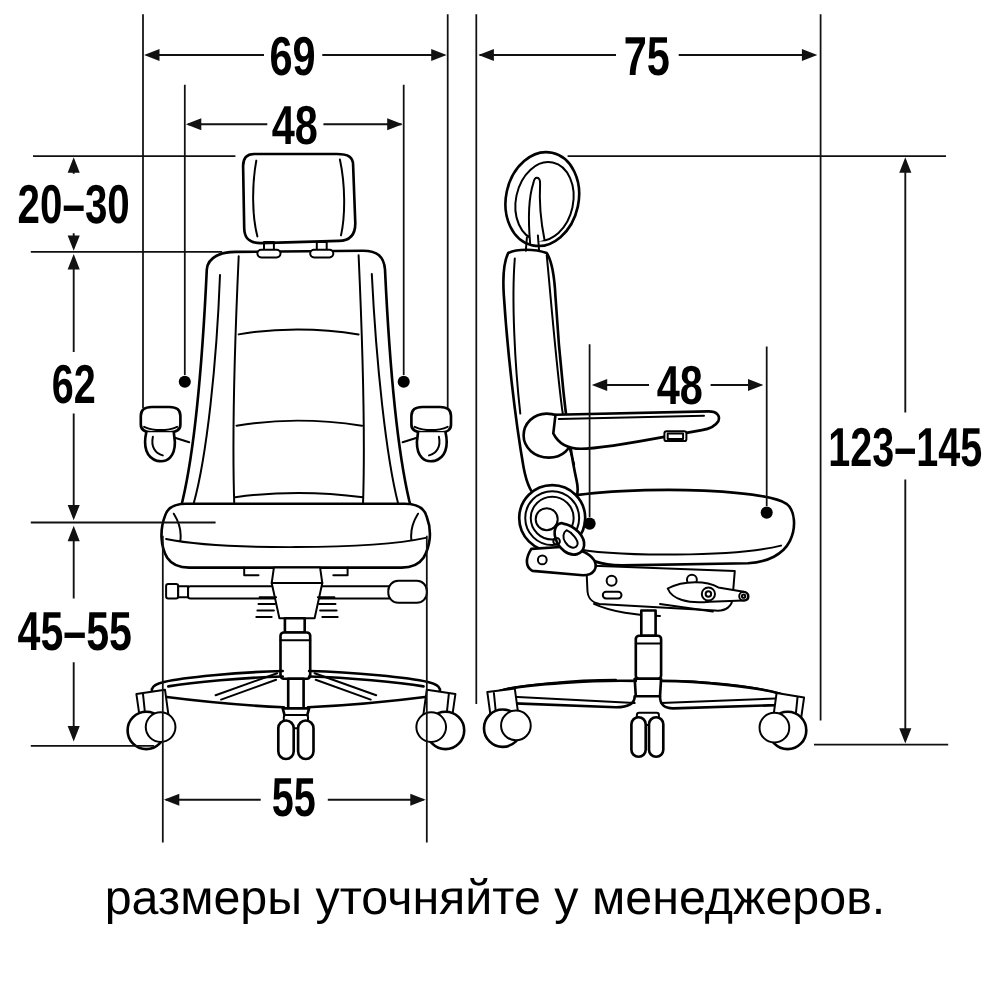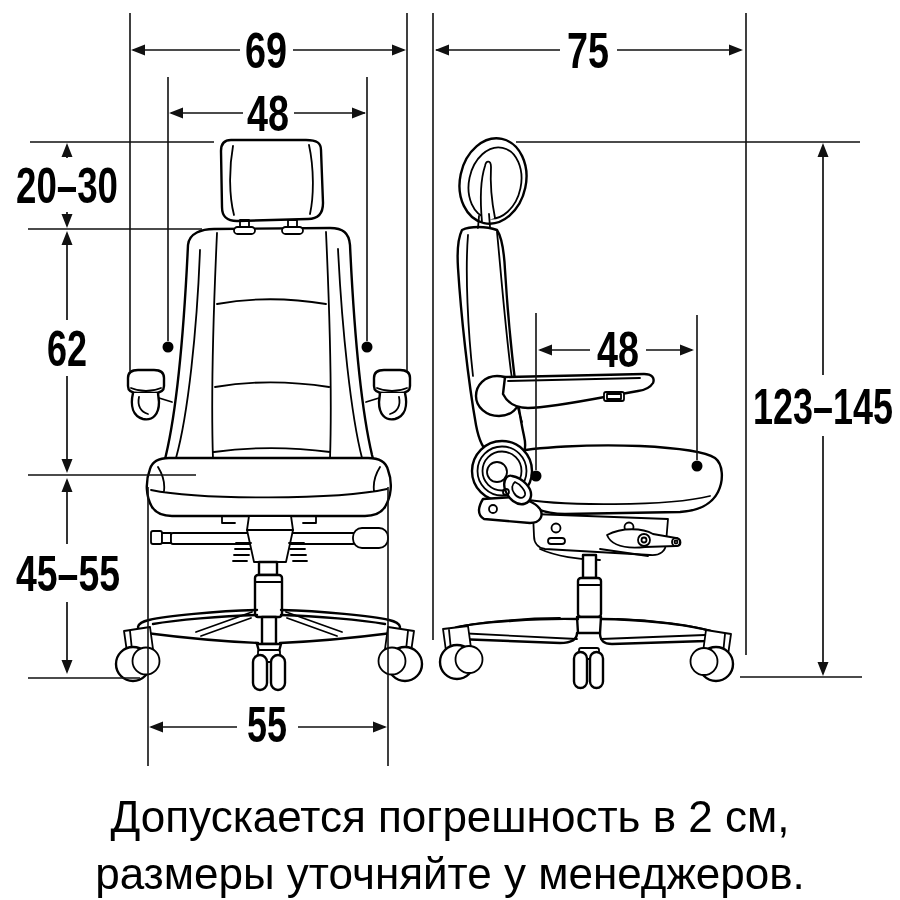--- a/index.html
+++ b/index.html
@@ -224,16 +224,15 @@
   <text class="dim-label" x="67" y="203" text-anchor="middle" textLength="102" lengthAdjust="spacingAndGlyphs">20–30</text>
   <text class="dim-label" x="67" y="366" text-anchor="middle" textLength="40" lengthAdjust="spacingAndGlyphs">62</text>
   <text class="dim-label" x="68" y="591" text-anchor="middle" textLength="104" lengthAdjust="spacingAndGlyphs">45–55</text>
   <text class="dim-label" x="267" y="742" text-anchor="middle" textLength="40" lengthAdjust="spacingAndGlyphs">55</text>
   <text class="dim-label" x="588" y="68" text-anchor="middle" textLength="42" lengthAdjust="spacingAndGlyphs">75</text>
   <text class="dim-label" x="618" y="367" text-anchor="middle" textLength="42" lengthAdjust="spacingAndGlyphs">48</text>
   <text class="dim-label" x="823" y="424" text-anchor="middle" textLength="140" lengthAdjust="spacingAndGlyphs">123–145</text>
 </svg>
 
 <div class="caption">
-  <div>Допускается погрешность в 2 см,</div>
   <div>размеры уточняйте у менеджеров.</div>
 </div>
 </div>
 
 </body></html>

